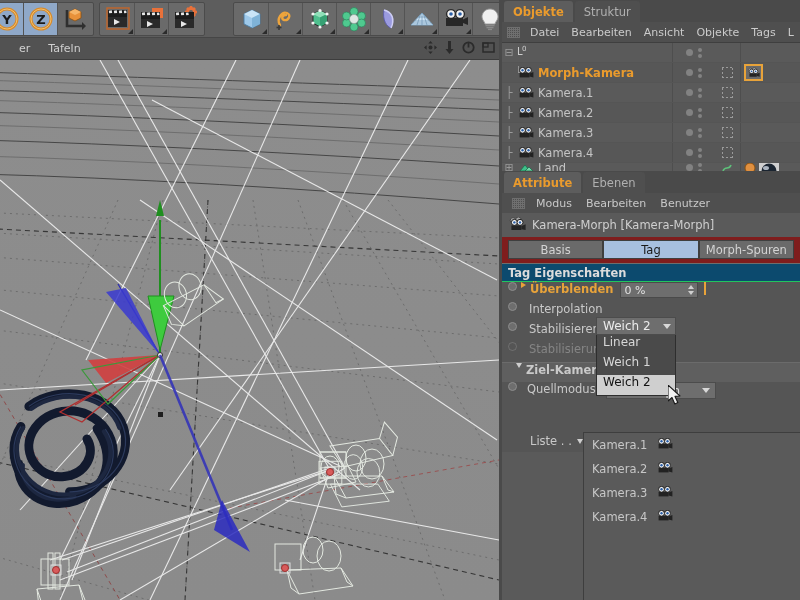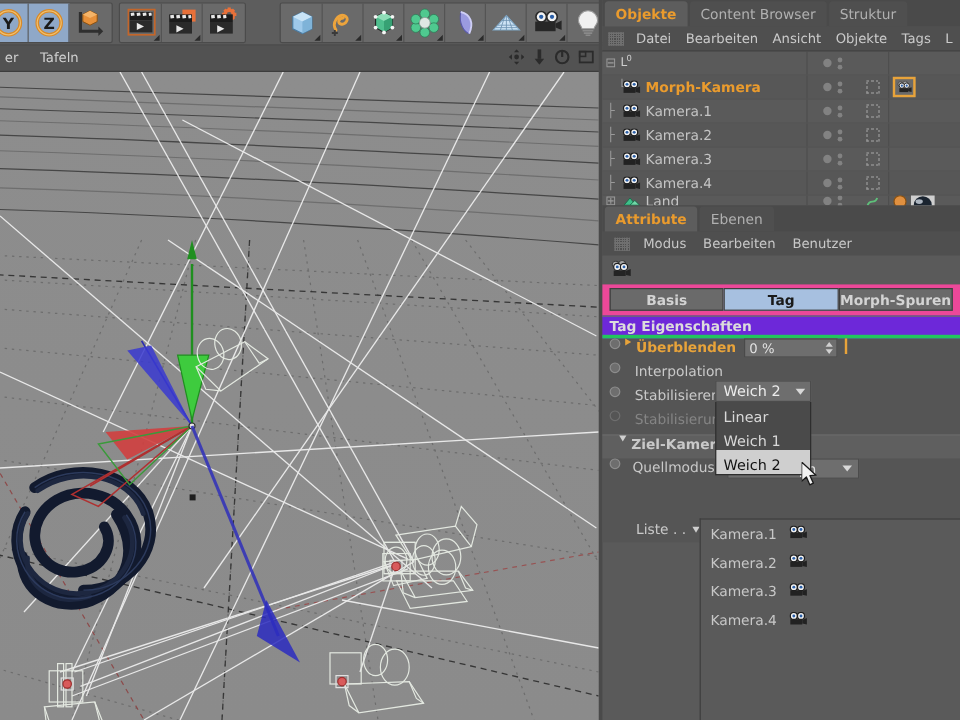--- a/index.html
+++ b/index.html
@@ -94,27 +94,27 @@
       background-position:0 0,0 100%,0 0,100% 0;
       background-repeat:no-repeat; }
   .seltag { border:2px solid #e8a33a; padding:1px; background:#6a6a6a;
      display:flex;align-items:center;justify-content:center; }
 
   
   .attrhead { height:20px; display:flex; align-items:center;
      background:#4f4f4f; padding-left:5px; }
   .objtitle { height:24px; display:flex; align-items:center; gap:6px;
      padding-left:6px; background:#5a5a5a; font-size:11.5px; color:#cfcfcf;}
-  .tabrow { display:flex; padding:3px 6px 4px 6px; background:#ec4899;font-weight:bold; }
+  .tabrow { display:flex; padding:3px 6px 4px 6px; background:#7f1d1d; }
   .mtab { flex:1; height:19px; display:flex; align-items:center; justify-content:center;
      font-size:11.5px; background:#6a6a6a; border:1px solid #3f3f3f; color:#d3d3d3;}
   .mtab.act { background:#a7c0e0; color:#1a1a1a; }
   .secthead { height:19px; display:flex; align-items:center; padding-left:6px;
-     background:#6d28d9; font-weight:bold; font-size:11.5px; color:#dcdcdc;
-     border-top:1px solid #6e6e6e; border-bottom:3px solid #22c55e;text-align:right;}
+     background:#0c4a6e; font-weight:bold; font-size:11.5px; color:#dcdcdc;
+     border-top:1px solid #6e6e6e; border-bottom:1px solid #22c55e;text-align:right;}
 
   .prow { height:20px; display:flex; align-items:flex-start; padding-left:6px; gap:4px;
      position:relative; }
   .anim-dot { width:9px;height:9px;border-radius:50%;border:1px solid #8d8d8d;
      background:#6e6e6e; flex:0 0 auto;}
   .anim-dot.dim { opacity:.45; background:transparent;}
   .arrowr { width:0;height:0;border-left:5px solid #e8a33a;
      border-top:3.5px solid transparent;border-bottom:3.5px solid transparent; }
   .arrowd { width:0;height:0;border-top:5px solid #cfcfcf;
      border-left:3.5px solid transparent;border-right:3.5px solid transparent; }
@@ -140,21 +140,21 @@
   .listrow { height:24px; display:flex; align-items:center; gap:10px; padding-left:8px;
      font-size:11.5px; color:#c7c7c7; }
 
   
   #dropdown { position:absolute; left:596px; top:317px; width:80px;
      z-index:50; font-size:12px; }
   .dd-head { height:18px; background:#6e6e6e; border:1px solid #4c4c4c;
      display:flex; align-items:center; justify-content:space-between;
      padding:0 4px 0 6px; color:#ececec; }
   .dd-list { background:#4a4a4a; border:1px solid #2e2e2e; border-top:none; }
-  .dd-item { height:20px; display:flex; align-items:flex-end; padding-left:6px;
+  .dd-item { height:20px; display:flex; align-items:flex-start; padding-left:6px;
      color:#d8d8d8; }
   .dd-item.sel { background:#cfcfcf; color:#121212; }
   #cursor { position:absolute; left:668px; top:385px; z-index:60; }
 </style>
 </head>
 <body>
 
 <div id="root">
 
   <div class="toolbar">
@@ -329,21 +329,21 @@
               <line x1="8.5" y1="19.6" x2="17.5" y2="19.6"></line>
               <line x1="9.5" y1="21.6" x2="16.5" y2="21.6"></line>
               <line x1="11" y1="23.4" x2="15" y2="23.4"></line>
             </g>
         </svg>
       </div>
     </div>
   </div>
 
   <div class="menubar2">
-    <span class="mi" style="padding-left:4px;">er</span>
+    <span class="mi" style="padding-left:19px;">er</span>
     <span class="mi">Tafeln</span>
     <div class="viewicons">
       <span>
         <svg width="13" height="13" viewBox="0 0 13 13">
             <g fill="#2b2b2b">
               <path d="M6.5 0 l2.2 2.6 h-4.4z"></path>
               <path d="M6.5 13 l2.2 -2.6 h-4.4z"></path>
               <path d="M0 6.5 l2.6 2.2 v-4.4z"></path>
               <path d="M13 6.5 l-2.6 2.2 v-4.4z"></path>
               <circle cx="6.5" cy="6.5" r="2"></circle>
@@ -551,23 +551,20 @@
   </div>
   <div class="vp-divider"></div>
 
   <div id="rightpane">
 
     <div class="pane-tabs">
       <div class="ptab act">
           <span>Objekte</span>
         </div>
       <div class="ptab">
-          <span>Content Browser</span>
-        </div>
-      <div class="ptab">
           <span>Struktur</span>
         </div>
     </div>
 
     <div class="ommenu">
       <span class="grip"></span>
       <span class="mi">Datei</span>
       <span class="mi">Bearbeiten</span>
       <span class="mi">Ansicht</span>
       <span class="mi">Objekte</span>
@@ -813,20 +810,21 @@
               <circle cx="10.4" cy="2.8" r="2.8" fill="#d8d8d8" stroke="#2a2a2a" stroke-width=".9"></circle>
             </g>
             <circle cx="6.4" cy="5.4" r="3" fill="#f2f2f2" stroke="#1e1e1e" stroke-width="1"></circle>
             <circle cx="12" cy="5.4" r="3" fill="#f2f2f2" stroke="#1e1e1e" stroke-width="1"></circle>
             <circle cx="6.4" cy="5.4" r="1.2" fill="#2a5fa8"></circle>
             <circle cx="12" cy="5.4" r="1.2" fill="#2a5fa8"></circle>
             <rect x="3.4" y="8.4" width="10" height="4.6" fill="#242424"></rect>
             <polygon points="13.4,8.9 17.6,7.2 17.6,13 13.4,12.2" fill="#242424"></polygon>
           </svg>
       </span>
+      <span>Kamera-Morph [Kamera-Morph]</span>
     </div>
 
     <div class="tabrow">
       <div class="mtab">
           <span>Basis</span>
         </div>
       <div class="mtab act">
           <span>Tag</span>
         </div>
       <div class="mtab">

